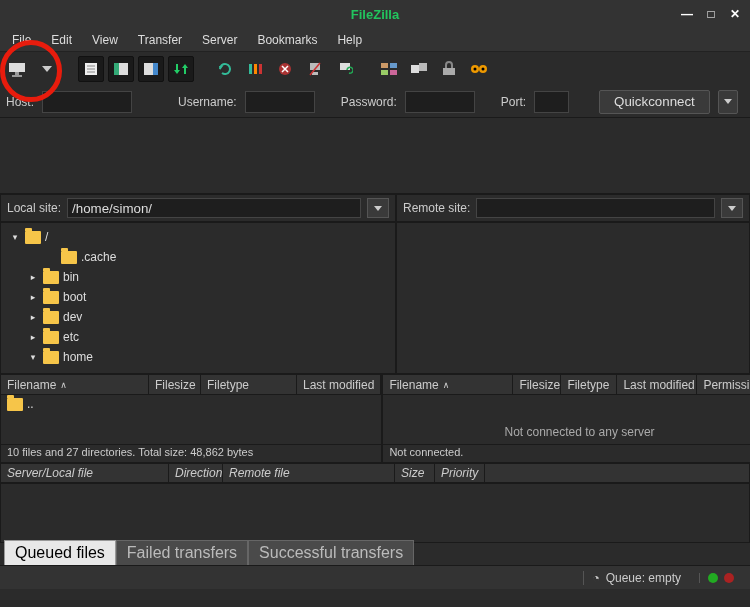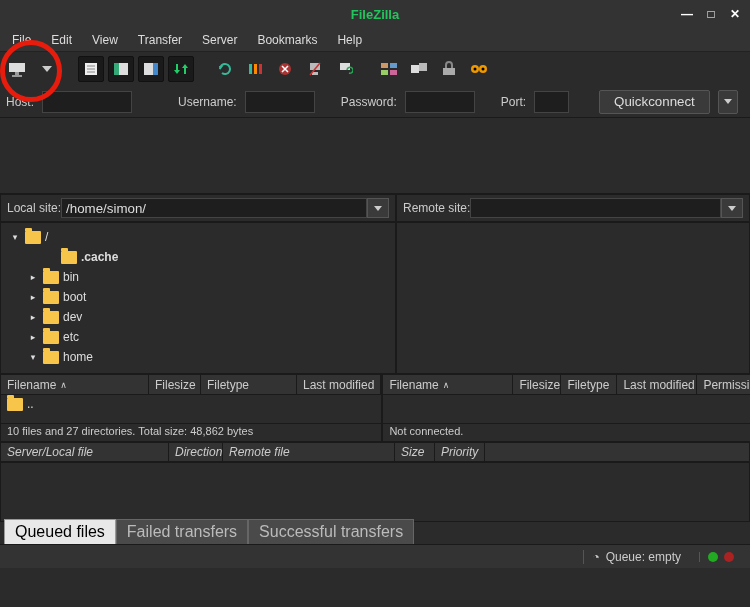--- a/index.html
+++ b/index.html
@@ -28,38 +28,38 @@
 .qb-input { background: #1e1e1e; border: 1px solid #444; height: 22px; padding: 0 4px; color: #ddd; }
 .qb-input.host{width:90px;} .qb-input.user{width:70px;} .qb-input.pass{width:70px;} .qb-input.port{width:35px;}
 .qb-btn { background: #3a3a3a; border: 1px solid #555; height: 24px; padding: 0 14px; color: #ddd; cursor: pointer; border-radius:2px;}
 .qb-dd { background:#3a3a3a; border:1px solid #555; height:24px; width:20px; display:flex;align-items:center;justify-content:center; cursor:pointer; border-radius:2px;}
 
 
 .logarea { height: 76px; background: #2b2b2b; border-bottom:1px solid #1a1a1a;}
 
 
 .siterow { display:flex; height:28px;}
-.sitebar { display:flex; align-items:center; background:#2b2b2b; border:1px solid #1a1a1a; padding:0 6px; }
+.sitebar { display:flex; align-items:center; background:#2b2b2b; border:1px solid #1a1a1a; padding:0 6px; gap:6px;}
 .sitebar.left{ width:396px;} .sitebar.right{ flex:1;}
 .site-label{color:#ccc;}
 .site-input{ flex:1; background:#1e1e1e; border:1px solid #444; height:20px; color:#ddd; padding:6px 4px;}
 .site-dd{ width:22px; height:20px; background:#3a3a3a; border:1px solid #555; display:flex; align-items:center; justify-content:center; cursor:pointer;}
 
 
 .treerow { display:flex; height:152px; }
 .treepane { width:396px; background:#2b2b2b; border:1px solid #1a1a1a; overflow:hidden; padding:4px 0;}
 .treepane.right{ flex:1; width:auto;}
 .tree-item{ display:flex; align-items:center; height:20px; padding-left:8px; gap:4px; cursor:pointer; color:#ddd;}
 .exp{ width:12px; display:flex; justify-content:center; color:#ddd; font-size:9px;}
 .folder-icon{ width:16px; height:13px; background:#f6c549; border-radius:1px; position:relative;}
 .folder-icon::before{content:'';position:absolute;top:-3px;left:0;width:7px;height:3px;background:#f6c549;border-radius:1px 1px 0 0;}
-.ind1{padding-left:26px;} .ind2{padding-left:44px;font-weight:bold;}
-
-
-.listrow{ display:flex; height:68px;}
+.ind1{padding-left:26px;} .ind2{padding-left:44px;}
+
+
+.listrow{ display:flex; height:89px;}
 .listpane{ width:396px; display:flex; flex-direction:column; border:1px solid #1a1a1a; background:#2b2b2b;}
 .listpane.right{flex:1; width:auto;}
 .list-head{ display:flex; height:20px; background:#333; border-bottom:1px solid #1a1a1a;}
 .col{ padding:3px 6px; border-right:1px solid #1a1a1a; color:#ccc; display:flex; align-items:center; gap:4px; overflow:hidden; white-space:nowrap;}
 .list-body{ flex:1; overflow:hidden; position:relative;}
 .row{ display:flex; height:18px; cursor:pointer;}
 .cell{ padding:1px 6px; overflow:hidden; white-space:nowrap; display:flex; align-items:center; gap:4px;}
 .empty-msg{ position:absolute; width:100%; text-align:center; top:30px; color:#aaa;}
 .status-strip{ height:18px; background:#2b2b2b; border-top:1px solid #1a1a1a; padding:1px 6px; color:#ccc; font-size:11px;}
 

